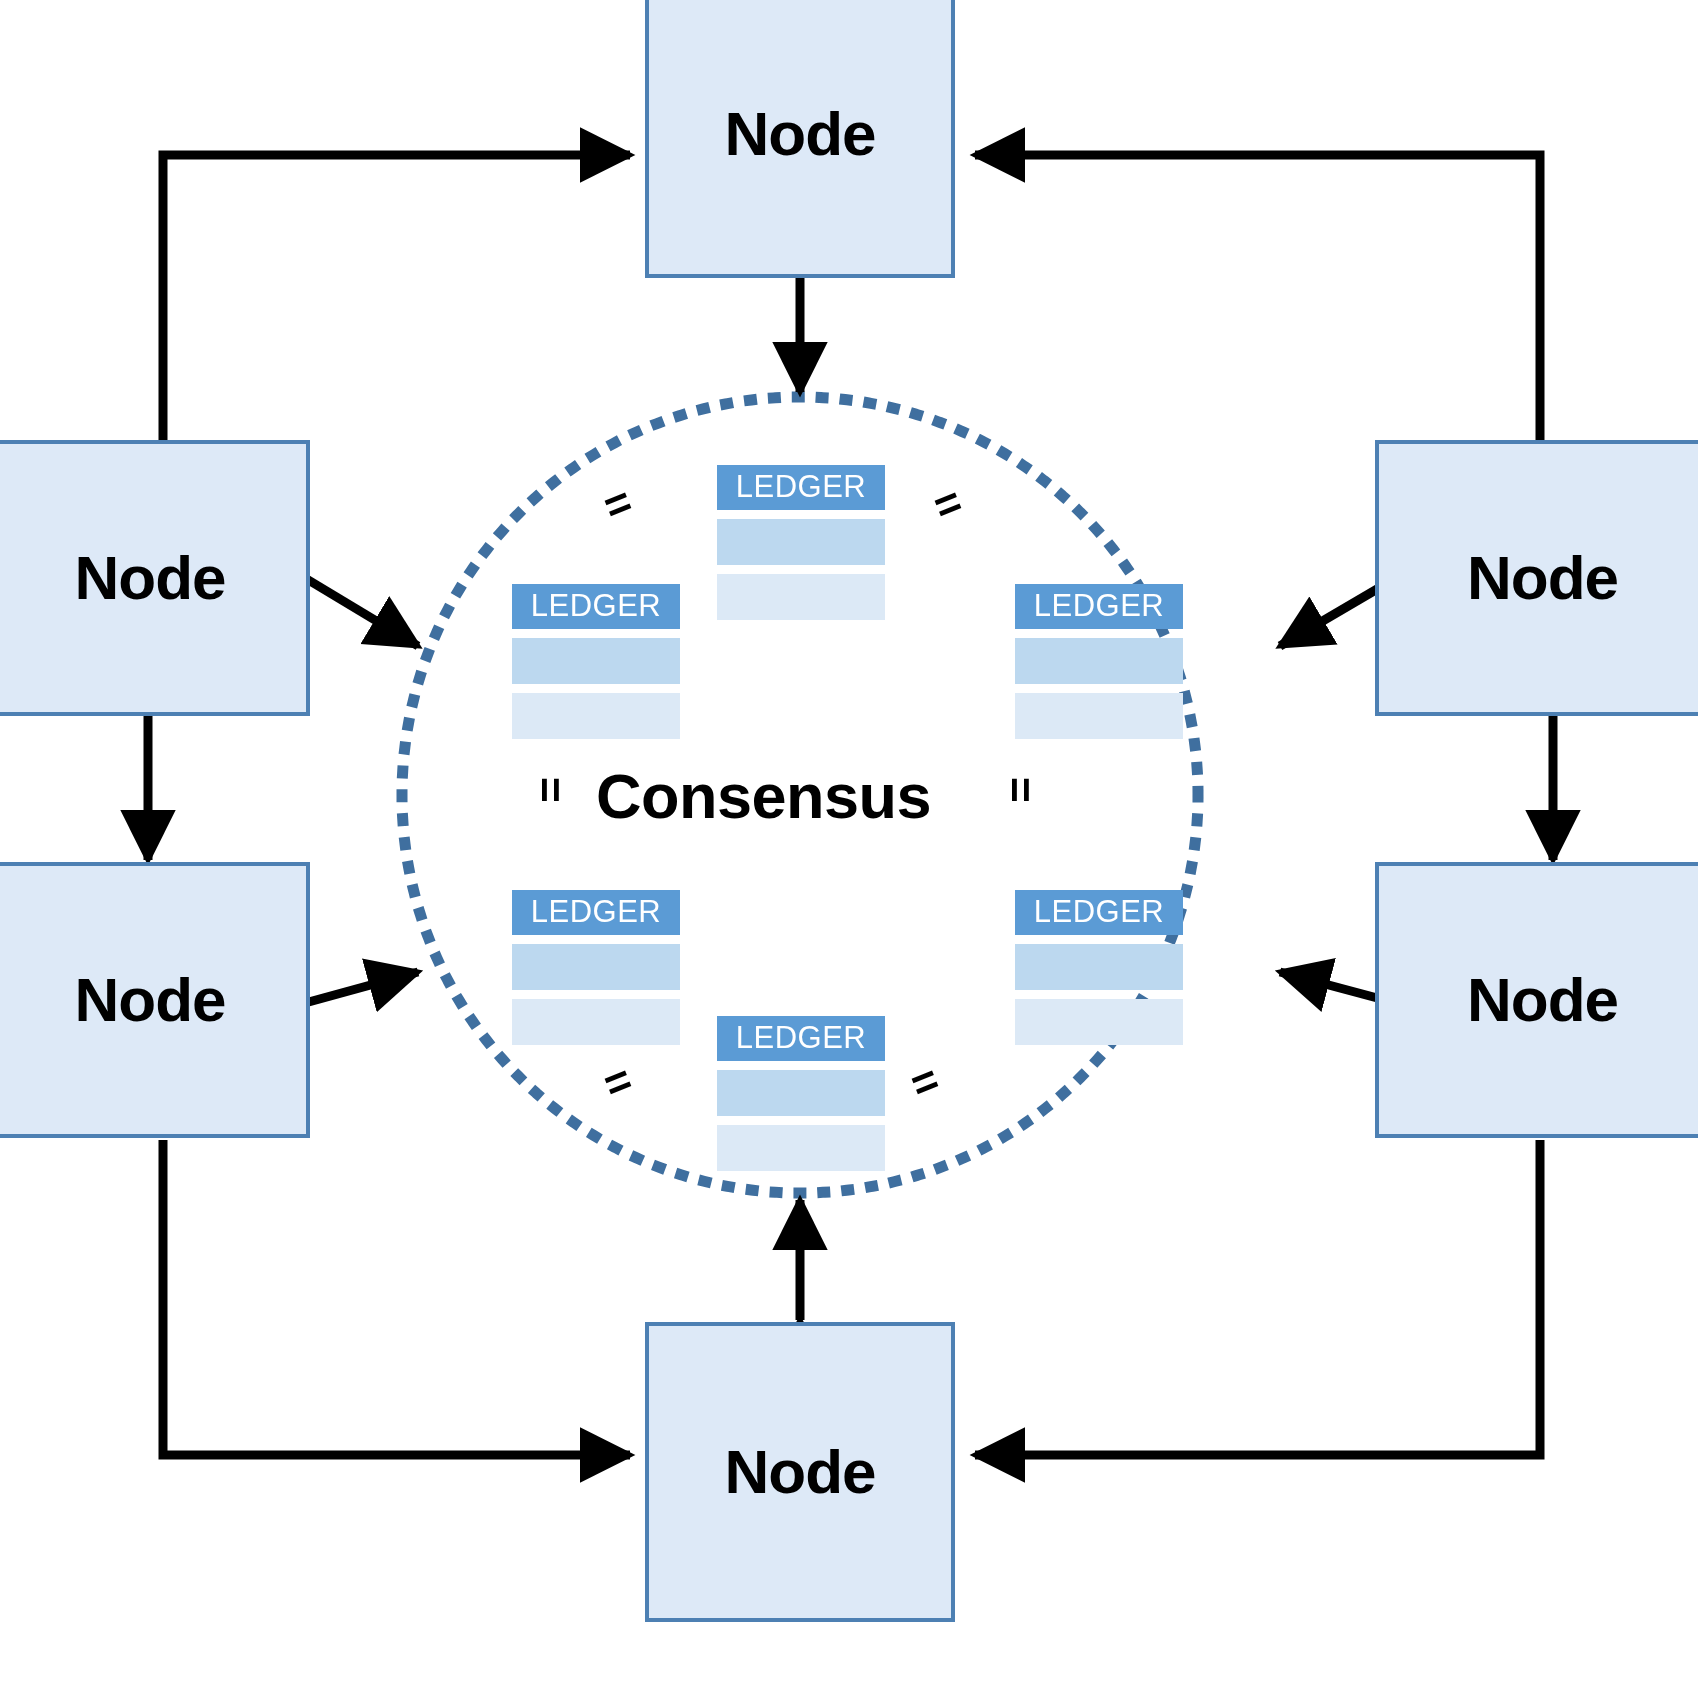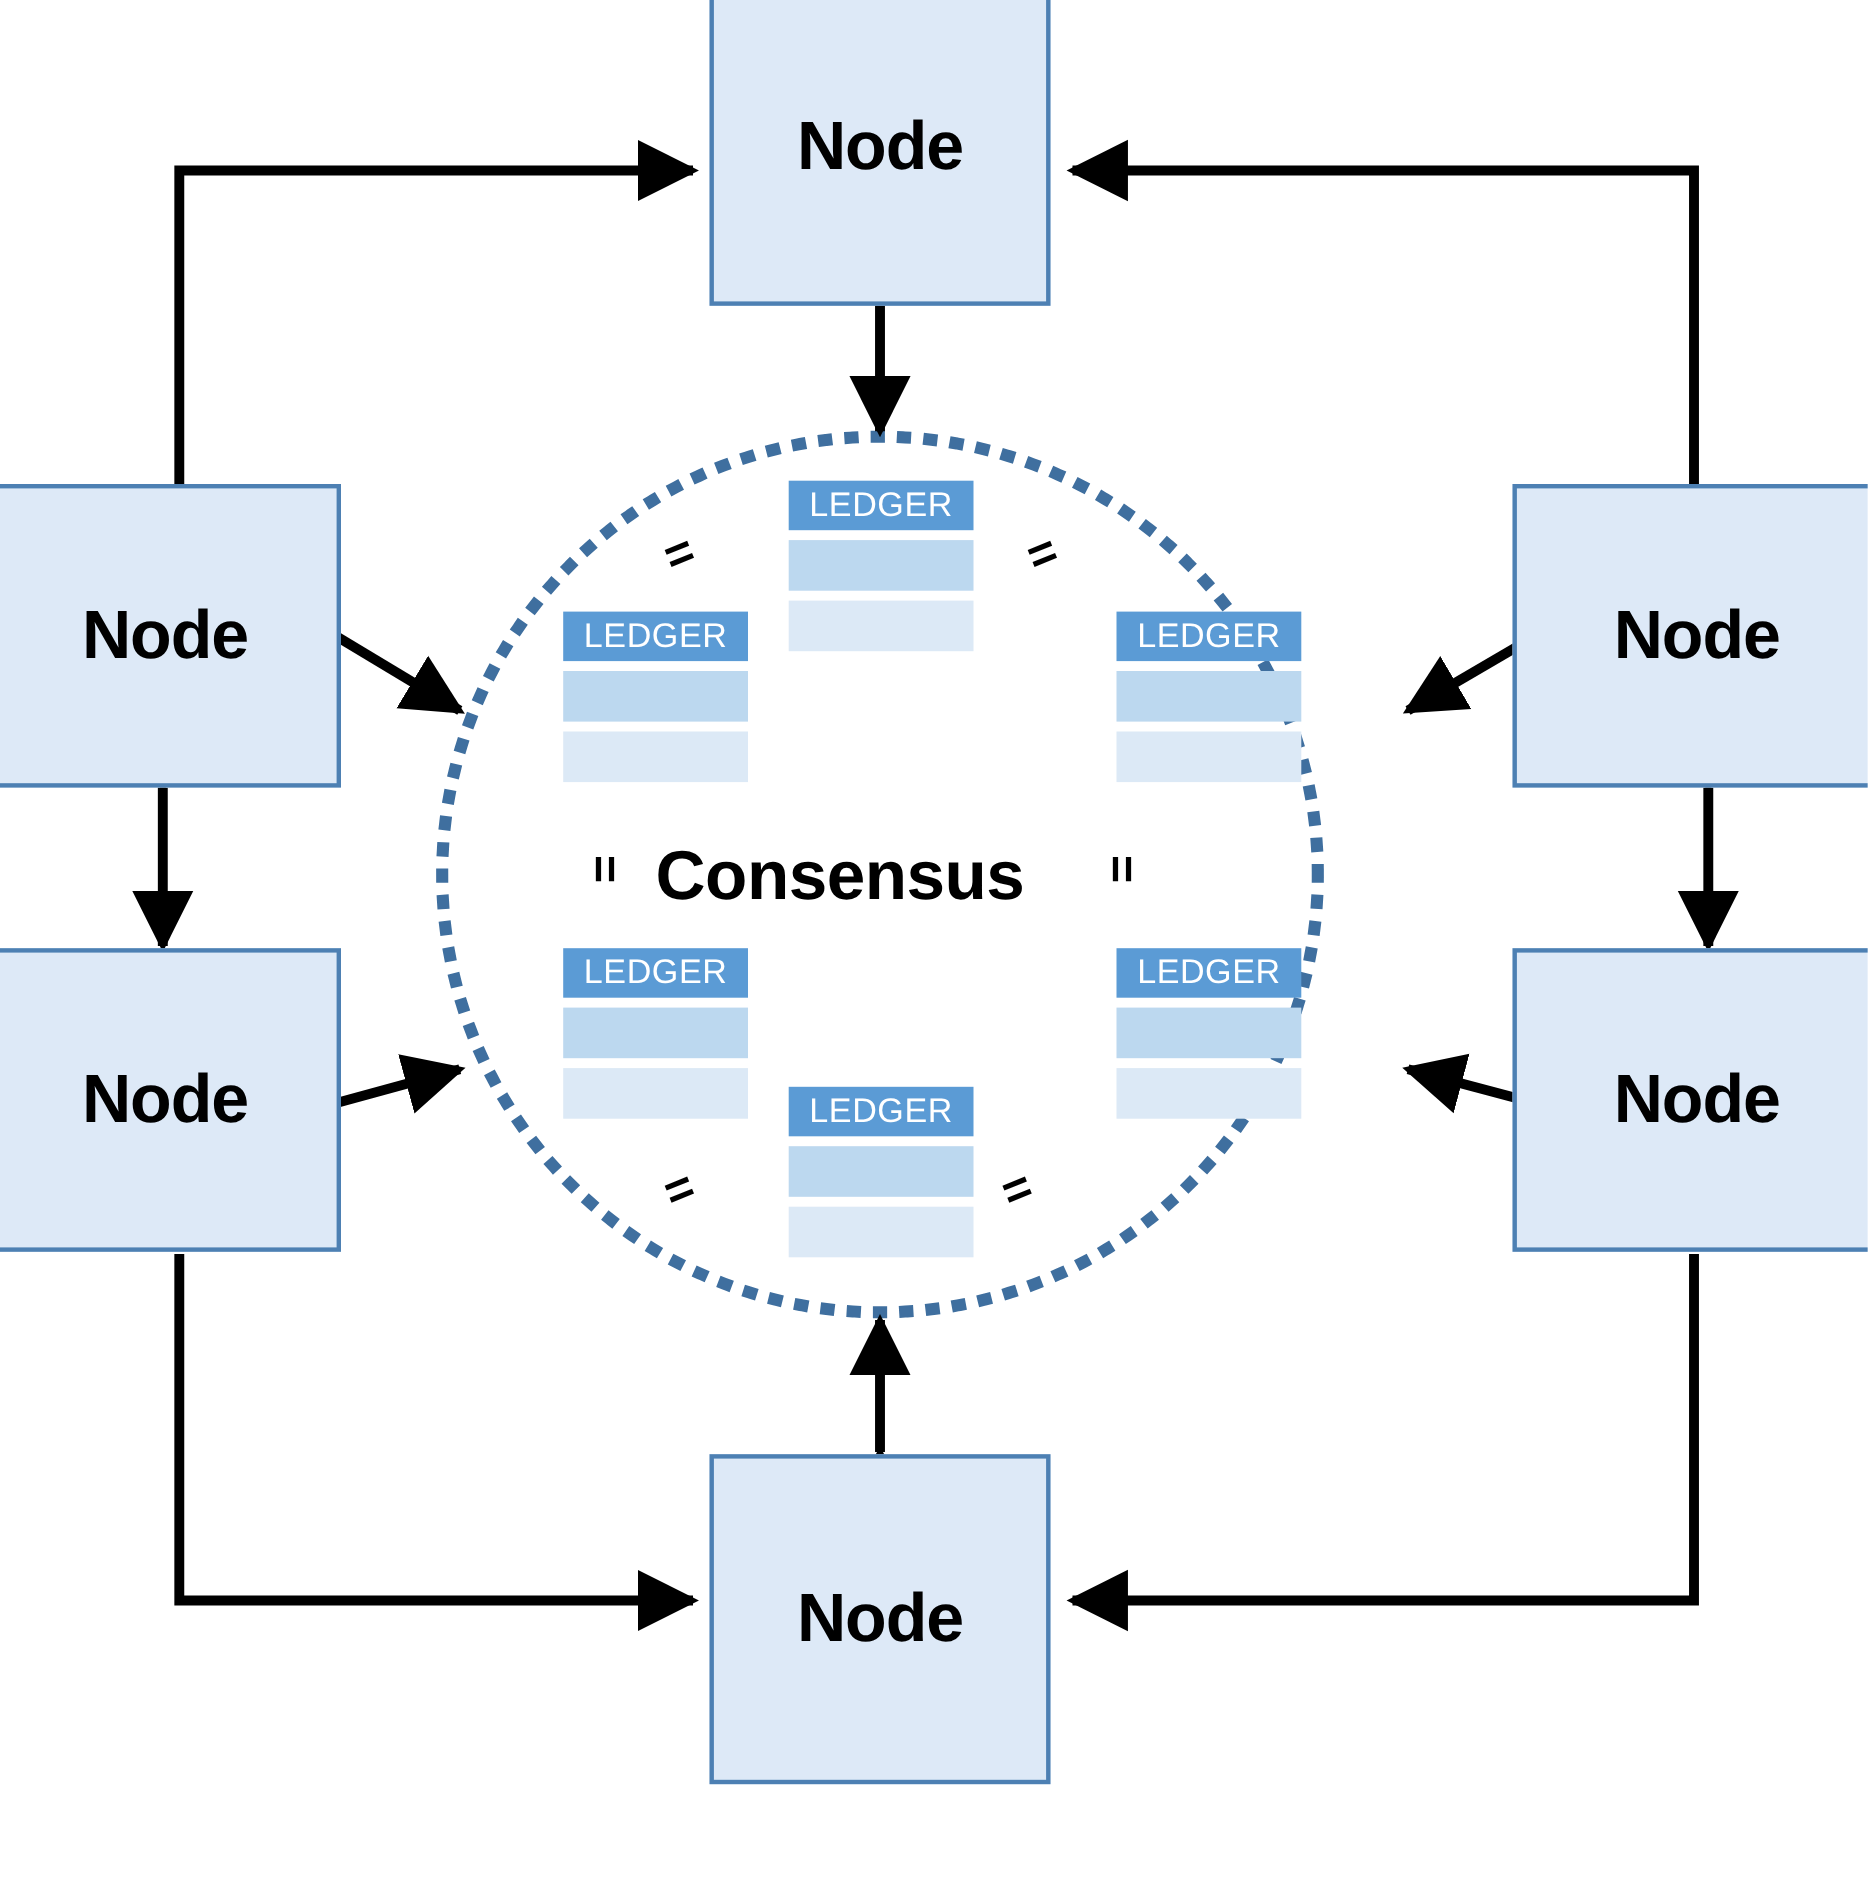--- a/index.html
+++ b/index.html
@@ -54,20 +54,21 @@
   .ledger-head {
     background: #5b9bd5;
     color: #ffffff;
     font-family: "Liberation Sans", sans-serif;
     font-size: 31px;
     font-weight: normal;
     text-align: center;
     padding: 6px 0 8px 0;
     letter-spacing: 0.5px;
     line-height: 1;
+    margin-top: 28px;
   }
   .ledger-row {
     height: 46px;
     margin-top: 9px;
   }
   .ledger-row.r1 { background: #bcd8ef; }
   .ledger-row.r2 { background: #dce9f6; }
 
   
   .eq {

